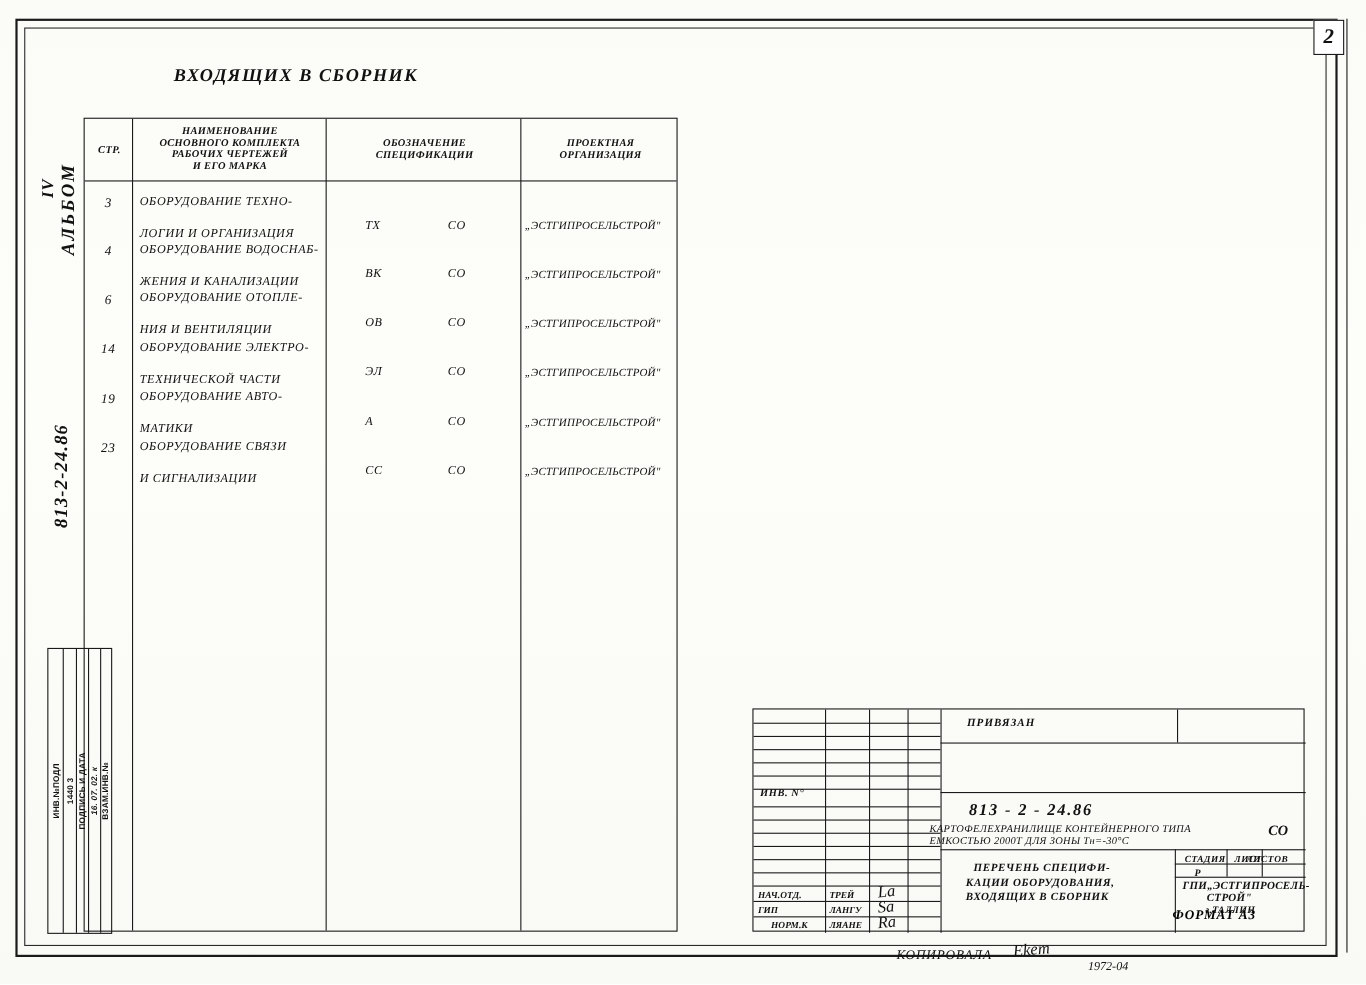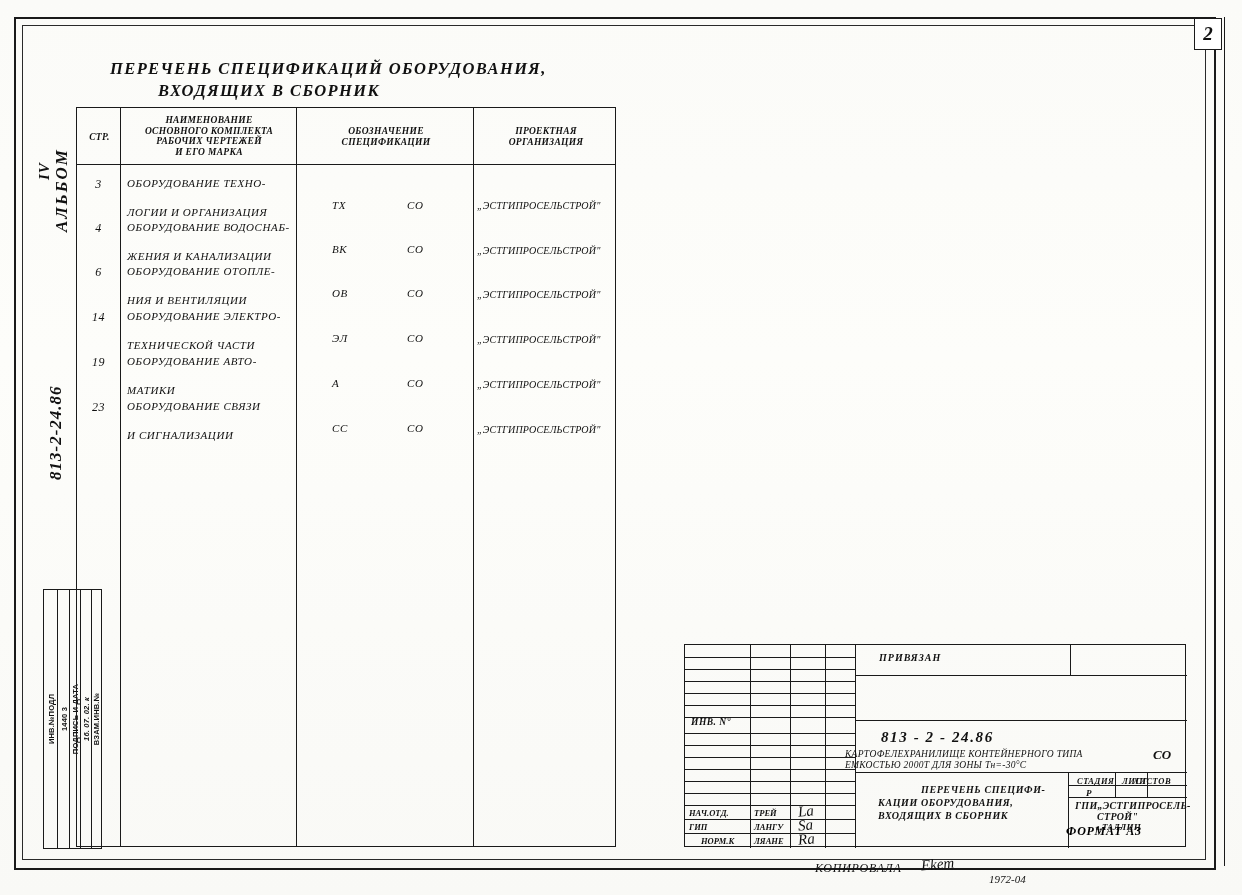--- a/index.html
+++ b/index.html
@@ -215,21 +215,21 @@
   .t-privazan { left: 194px; top: 7px; font-size: 10px; font-weight: bold; letter-spacing: 1px; }
   .t-invn { left: 6px; top: 72px; font-size: 9.5px; font-weight: bold; letter-spacing: .5px; }
   .t-code { left: 196px; top: 84px; font-size: 15px; font-weight: bold; letter-spacing: 1.6px; }
   .t-obj1 { left: 160px; top: 104px; font-size: 9.5px; letter-spacing: .3px; }
   .t-obj2 { left: 160px; top: 115px; font-size: 9.5px; letter-spacing: .3px; }
   .t-co  { left: 468px; top: 102px; font-size: 13px; font-weight: bold; }
   .t-stadia { left: 392px; top: 131px; font-size: 8.5px; font-weight: bold; letter-spacing: .5px; }
   .t-list   { left: 437px; top: 131px; font-size: 8.5px; font-weight: bold; letter-spacing: .5px; }
   .t-listov { left: 448px; top: 131px; font-size: 8.5px; font-weight: bold; letter-spacing: .5px; }
   .t-p      { left: 401px; top: 143px; font-size: 9px; font-weight: bold; }
-  .t-title1 { left: 200px; top: 139px; font-size: 10px; font-weight: bold; letter-spacing: .6px; margin-left: 36px; }
+  .t-title1 { left: 200px; top: 139px; font-size: 10px; font-weight: bold; letter-spacing: .6px; }
   .t-title2 { left: 193px; top: 152px; font-size: 10px; font-weight: bold; letter-spacing: .6px; text-align: center; }
   .t-title3 { left: 193px; top: 165px; font-size: 10px; font-weight: bold; letter-spacing: .6px; }
   .t-org1 { left: 390px; top: 155px; font-size: 10px; font-weight: bold; letter-spacing: .3px; }
   .t-org2 { left: 412px; top: 166px; font-size: 10px; font-weight: bold; letter-spacing: .3px; }
   .t-org3 { left: 411px; top: 177px; font-size: 9px; font-weight: bold; letter-spacing: .3px; }
   .sb-role { position: absolute; font-family: "Liberation Serif", serif; font-style: italic; font-weight: bold; font-size: 8.5px; color: #111; }
   .sb-person { position: absolute; font-family: "Liberation Serif", serif; font-style: italic; font-weight: bold; font-size: 8.5px; color: #111; }
   .sig {
     position: absolute;
     font-family: "Liberation Serif", serif;
@@ -311,21 +311,20 @@
     </div>
     <div class="stamp-col w10">
       <span class="scribble">16. 07. 02. к</span>
     </div>
     <div class="stamp-col w10">
       <span>ВЗАМ.ИНВ.№</span>
     </div>
   </div>
 
   <div class="list-title">
-    <span>ПЕРЕЧЕНЬ  СПЕЦИФИКАЦИЙ  ОБОРУДОВАНИЯ,</span>
     <span class="l2">ВХОДЯЩИХ  В  СБОРНИК</span>
   </div>
 
   <div class="main-table">
     <div class="vline vl1"></div>
     <div class="vline vl2"></div>
     <div class="vline vl3"></div>
 
     <div class="mt-head"></div>
 

